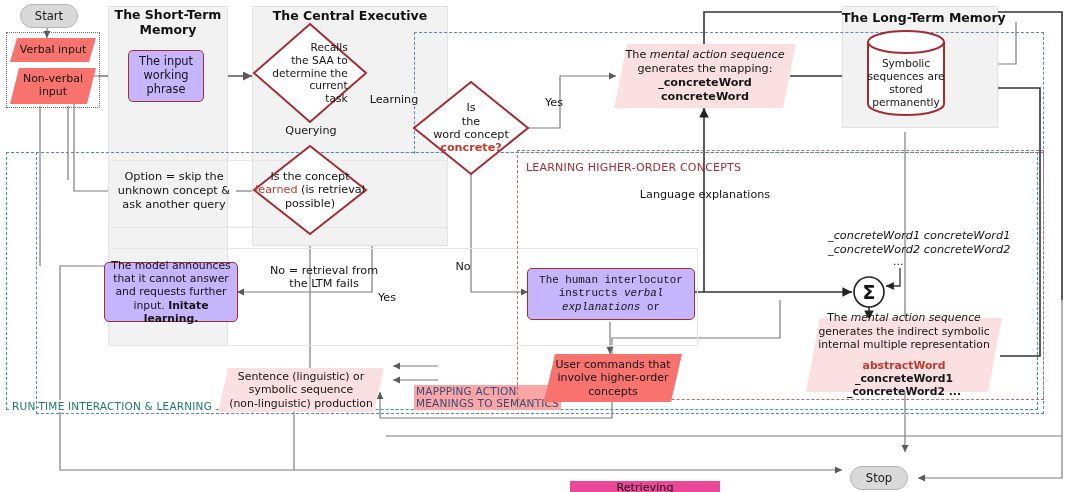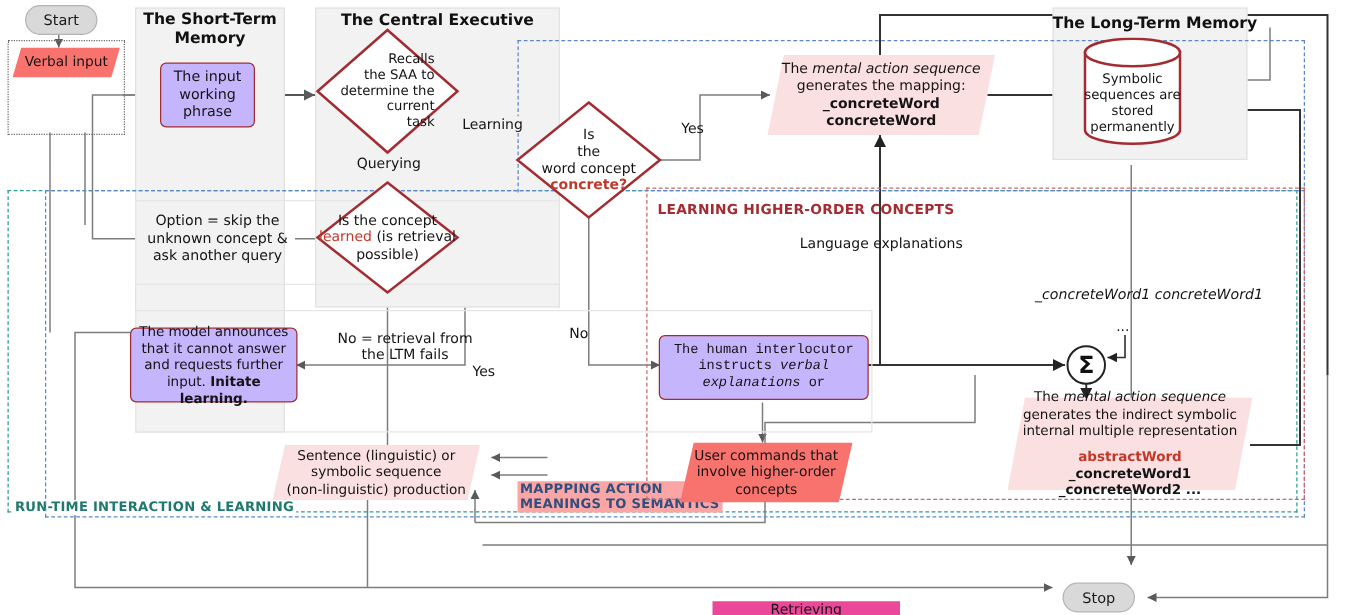--- a/index.html
+++ b/index.html
@@ -3,21 +3,21 @@
 <meta charset="utf-8">
 <style>
   html,body{margin:0;padding:0;background:#ffffff;}
   body{font-family:"DejaVu Sans","Liberation Sans",sans-serif;}
   #stage{position:relative;width:1084px;height:492px;overflow:hidden;background:#fff;}
   #wires{position:absolute;left:0;top:0;width:1084px;height:492px;}
   .node{position:absolute;box-sizing:border-box;display:flex;align-items:center;justify-content:center;text-align:center;}
   .panel{position:absolute;box-sizing:border-box;background:#f2f2f2;border:1px solid #e2e2e2;}
   .panel-title{position:absolute;font-weight:bold;color:#111;font-size:12.5px;text-align:center;white-space:nowrap;}
   .zone{position:absolute;box-sizing:border-box;}
-  .zone-label{position:absolute;font-weight:bold;font-size:10.5px;letter-spacing:.2px;white-space:pre-line;line-height:1.18;}
+  .zone-label{position:absolute;font-weight:normal;font-size:10.5px;letter-spacing:.2px;white-space:pre-line;line-height:1.18;}
   .box{background:#c4b5fd;border:1.6px solid #a32c33;border-radius:5px;color:#141414;font-size:11.4px;line-height:1.22;padding:3px 5px;}
   .para{color:#141414;font-size:11.4px;line-height:1.22;}
   .para .shape{position:absolute;left:0;top:0;width:100%;height:100%;}
   .ptext{position:relative;z-index:2;padding:2px 8px;}
   .term{position:absolute;display:flex;align-items:center;justify-content:center;background:#d9d9d9;border:1px solid #b4b4b4;border-radius:13px;color:#1a1a1a;font-size:11.6px;}
   .diamond{position:absolute;}
   .diamond .dtext{position:absolute;left:0;top:0;width:100%;height:100%;display:flex;align-items:center;justify-content:center;text-align:right;font-size:11.2px;line-height:1.2;color:#141414;z-index:2;padding:0 6px;box-sizing:border-box;}
   .cyl{position:absolute;}
   .cyl .ctext{position:absolute;left:0;top:0;width:100%;height:100%;display:flex;align-items:center;justify-content:center;text-align:center;font-size:11.4px;line-height:1.24;color:#141414;z-index:2;}
   .edge-label{position:absolute;font-size:11.2px;color:#141414;line-height:1.2;text-align:center;background:transparent;white-space:pre-line;}
@@ -148,20 +148,27 @@
 
   <div class="zone" style="left:6px;top:32px;width:94px;height:76px;border:1.6px dotted #6e6e6e;"></div>
 
   <div class="node para" style="left:10px;top:38px;width:86px;height:24px;">
     <svg class="shape" viewBox="0 0 86 24" preserveAspectRatio="none">
         <polygon points="7,0 86,0 79,24 0,24" fill="#f8726e"></polygon>
       </svg>
     <span class="ptext" style="font-size:11px;">Verbal input</span>
   </div>
 
+  <div class="node para" style="left:10px;top:68px;width:86px;height:36px;">
+    <svg class="shape" viewBox="0 0 86 36" preserveAspectRatio="none">
+        <polygon points="9,0 86,0 77,36 0,36" fill="#f8726e"></polygon>
+      </svg>
+    <span class="ptext" style="font-size:11px;white-space:pre-line;line-height:1.15;">Non-verbal
+input</span>
+  </div>
 
   <div class="node box" style="left:128px;top:50px;width:76px;height:52px;">
     <span style="white-space:pre-line;">The input
 working phrase</span>
   </div>
 
   <div class="diamond" style="left:252px;top:22px;width:116px;height:102px;">
     <svg width="116" height="102" viewBox="0 0 116 102">
         <polygon points="58,2 114,51 58,100 2,51" fill="#ffffff" stroke="#a32c33" stroke-width="2"></polygon>
       </svg>
@@ -243,21 +250,21 @@
 
   <div class="node para" style="left:544px;top:354px;width:138px;height:48px;">
     <svg class="shape" viewBox="0 0 138 48" preserveAspectRatio="none">
         <polygon points="11,0 138,0 127,48 0,48" fill="#f8726e"></polygon>
       </svg>
     <span class="ptext" style="white-space:pre-line;font-size:11px;line-height:1.22;">User commands that
 involve higher-order
 concepts</span>
   </div>
 
-  <div class="node para" style="left:218px;top:356px;width:166px;height:44px;">
+  <div class="node para" style="left:218px;top:368px;width:166px;height:44px;">
     <svg class="shape" viewBox="0 0 166 44" preserveAspectRatio="none">
         <polygon points="10,0 166,0 156,44 0,44" fill="#fbe0e2"></polygon>
       </svg>
     <span class="ptext" style="white-space:pre-line;font-size:10.9px;line-height:1.22;">Sentence (linguistic) or
 symbolic sequence
 (non-linguistic) production</span>
   </div>
 
   <div class="node para" style="left:806px;top:318px;width:196px;height:74px;">
     <svg class="shape" viewBox="0 0 196 74" preserveAspectRatio="none">
@@ -286,14 +293,15 @@
   <div class="edge-label" style="left:540px;top:96px;width:28px;">Yes</div>
   <div class="edge-label" style="left:449px;top:260px;width:28px;">No</div>
   <div class="edge-label" style="left:262px;top:264px;width:124px;">No = retrieval from
 the LTM fails</div>
   <div class="edge-label" style="left:373px;top:291px;width:28px;">Yes</div>
   <div class="edge-label" style="left:620px;top:188px;width:170px;">Language explanations</div>
   <div class="edge-label" style="left:570px;top:437px;width:150px;background:#ec4899;margin-top:44px;">Retrieving
 symbolic sequences</div>
 
   <div class="note ital" style="left:828px;top:229px;width:190px;text-align:left;">_concreteWord1 concreteWord1</div>
+  <div class="note ital" style="left:828px;top:243px;width:190px;text-align:left;">_concreteWord2 concreteWord2</div>
 
 </div>
 
 </body></html>

